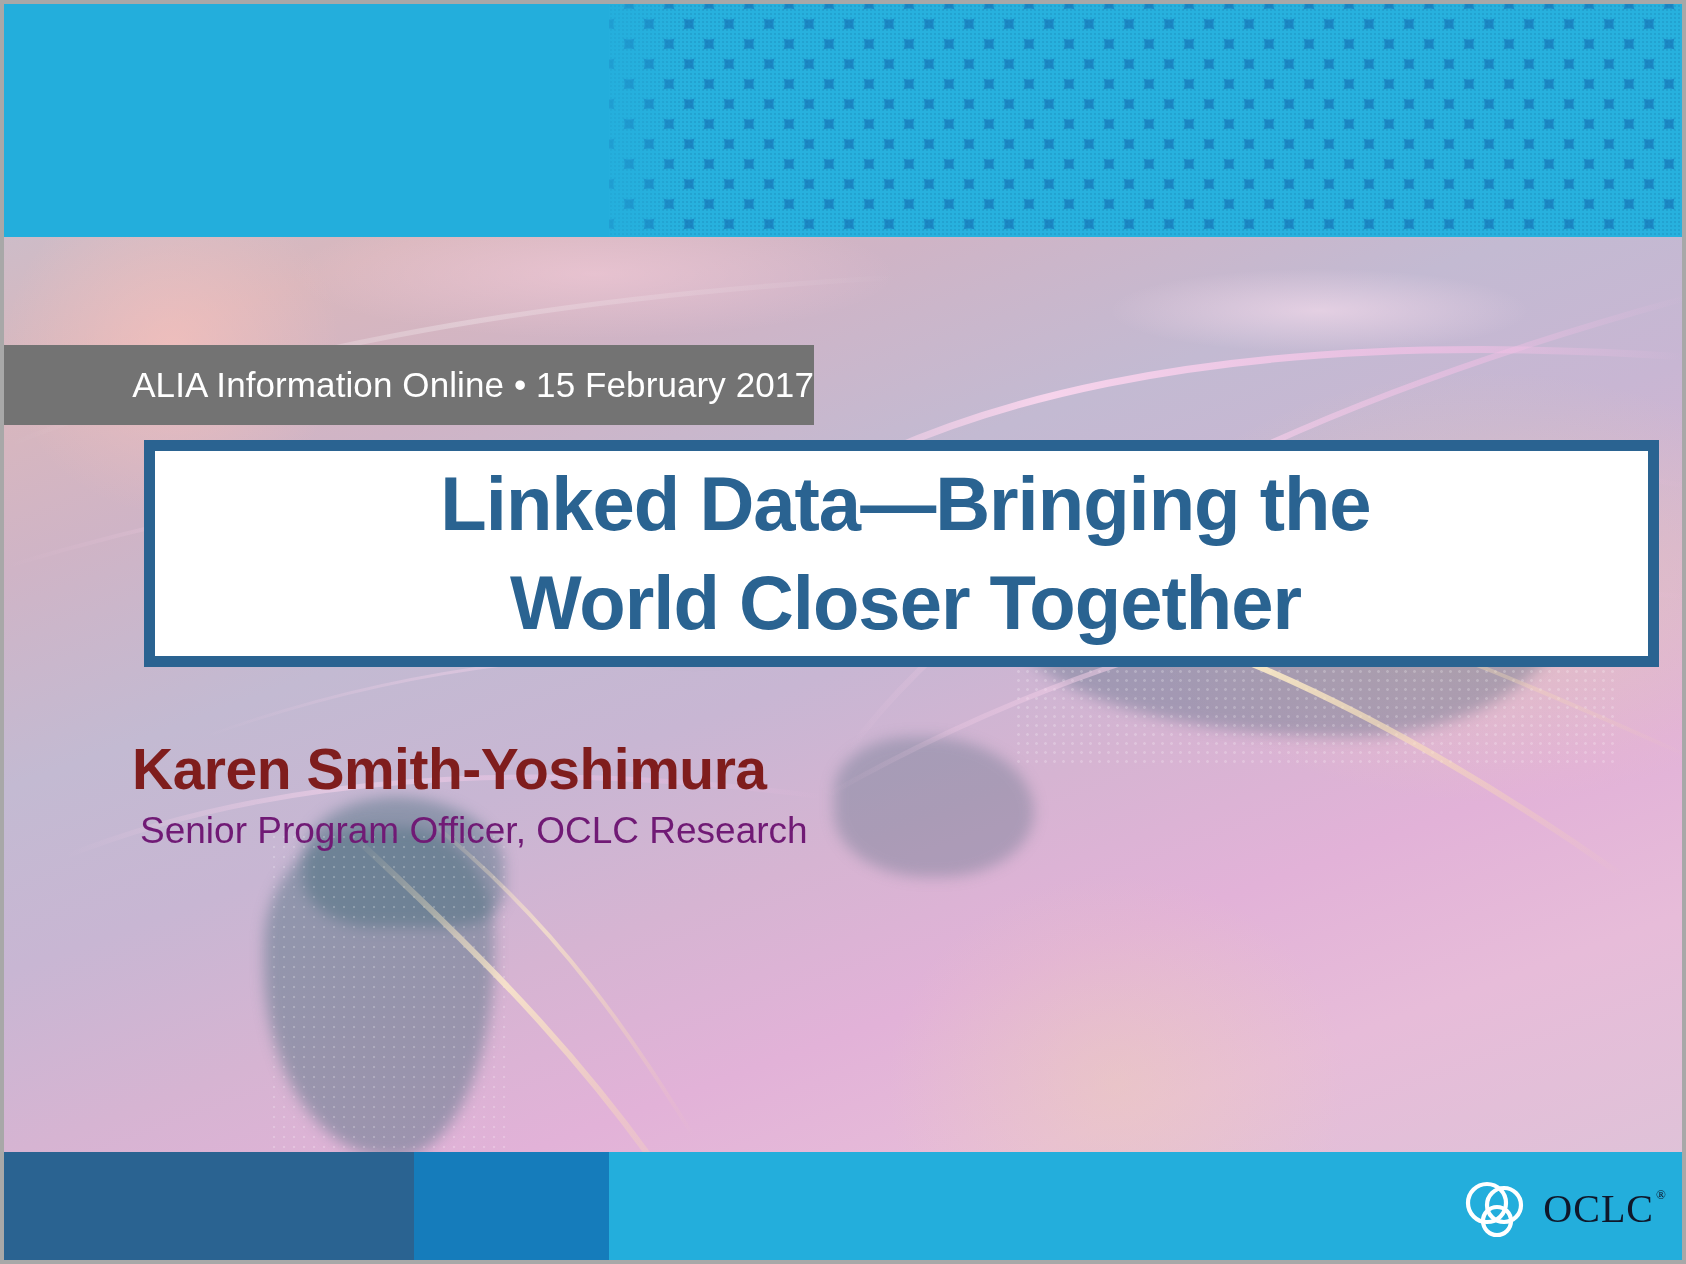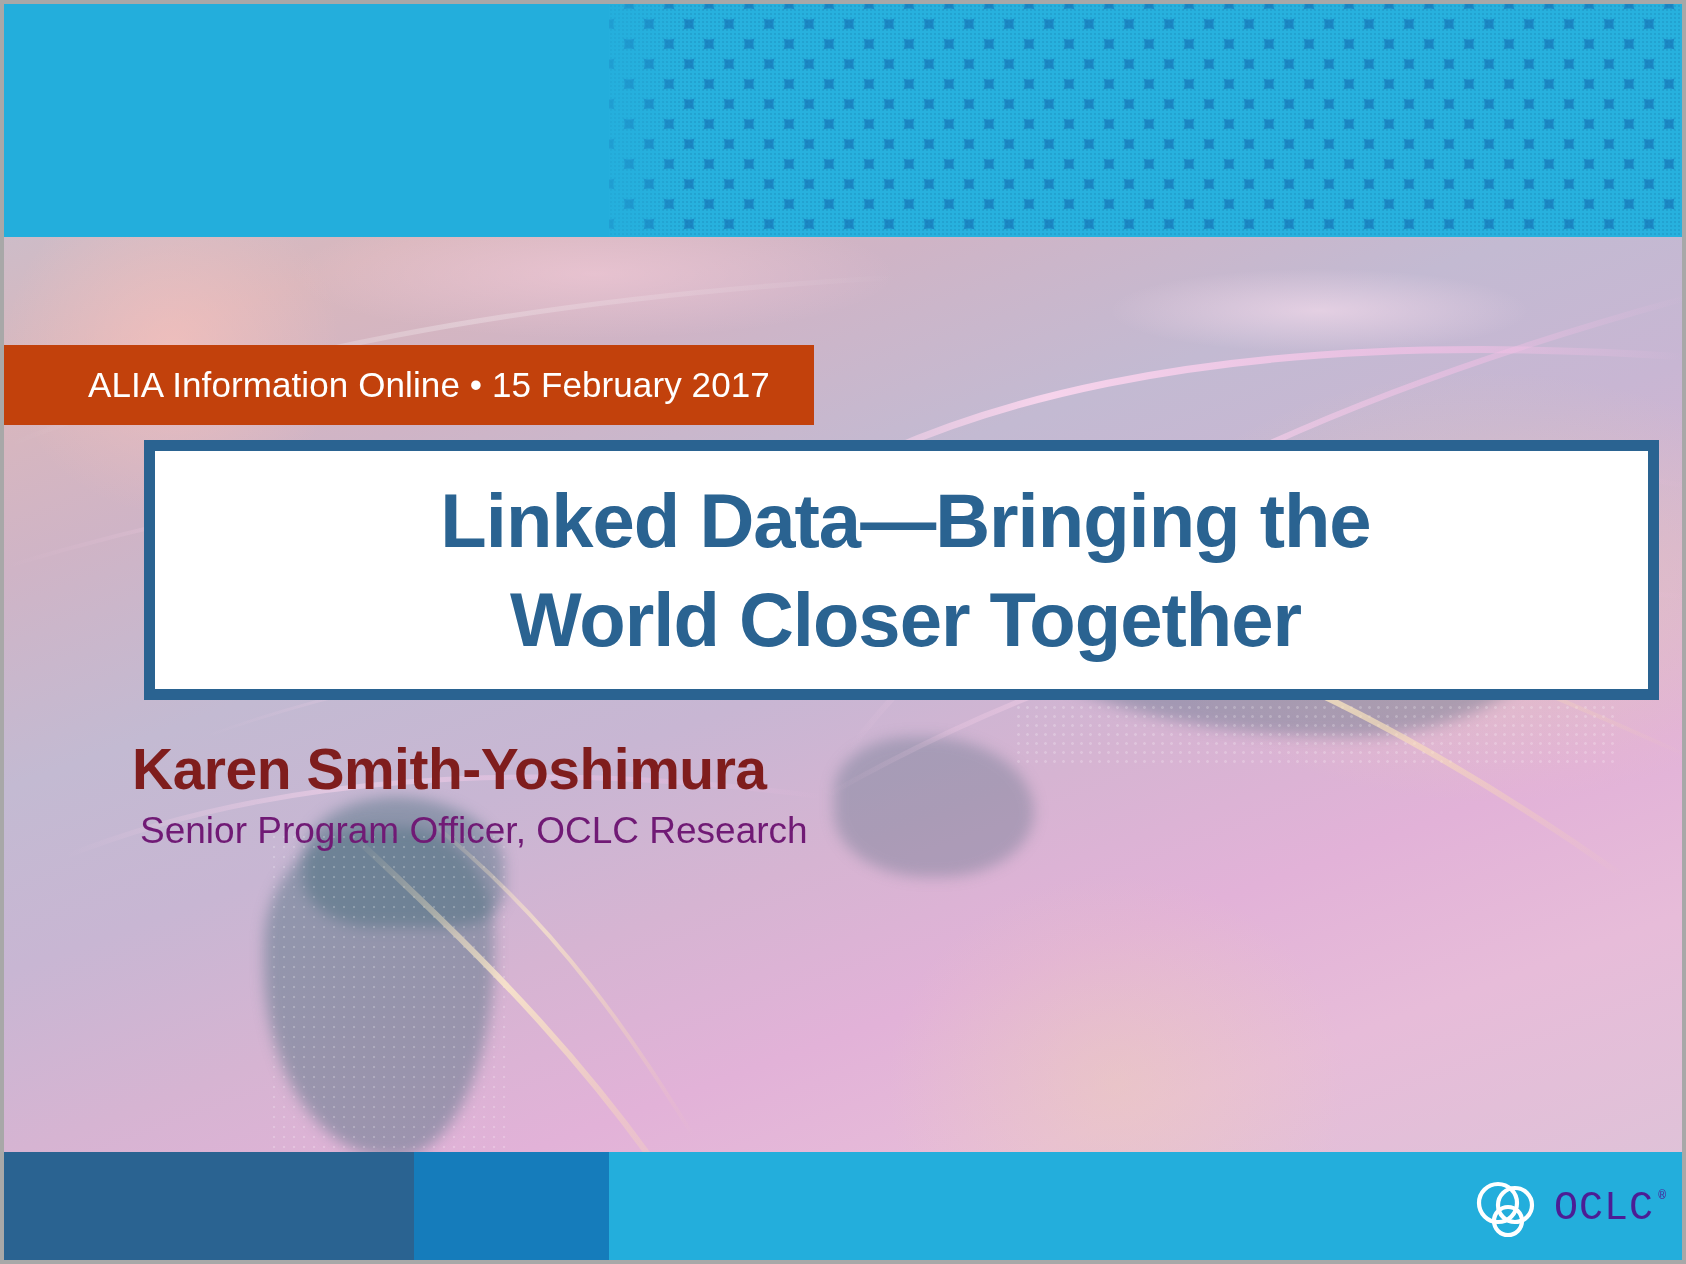--- a/index.html
+++ b/index.html
@@ -125,38 +125,39 @@
     left: 560px; top: 0;
     width: 120px; height: 233px;
     background: linear-gradient(90deg, #23aedc 0%, rgba(35,174,220,0) 100%);
   }
 
   
   .event-banner {
     position: absolute;
     left: 0; top: 341px;
     width: 810px; height: 80px;
-    background: #c2410c;
+    background: #737373;
     display: flex;
     align-items: center;
+    justify-content: flex-end;
   }
   .event-banner-text {
     color: #ffffff;
     font-size: 35px;
     font-weight: 400;
     letter-spacing: .1px;
     padding-left: 84px;
     white-space: nowrap;
   }
 
   
   .title-box {
     position: absolute;
     left: 140px; top: 436px;
-    width: 1515px; height: 260px;
+    width: 1515px; height: 227px;
     background: #ffffff;
     border: 11px solid #2a6391;
     box-sizing: border-box;
     display: flex;
     flex-direction: column;
     justify-content: center;
   }
   .title-line {
     color: #2a6391;
     font-size: 76px;
@@ -202,26 +203,26 @@
   
   .oclc-logo {
     position: absolute;
     right: 36px; top: 50%;
     transform: translateY(-50%);
     display: flex;
     align-items: center;
     gap: 12px;
   }
   .oclc-wordmark {
-    color: #4c1d95;
+    color: #0f172a;
     font-size: 40px;
     font-weight: 500;
     letter-spacing: 1px;
     position: relative;
-    font-family: Liberation Mono, monospace;
+    font-family: Liberation Serif, serif;
     text-align: center;
   }
   .oclc-tm {
     position: absolute;
     top: 2px; right: -13px;
     font-size: 13px;
     font-weight: 400;
   }
 </style>
 </head>

